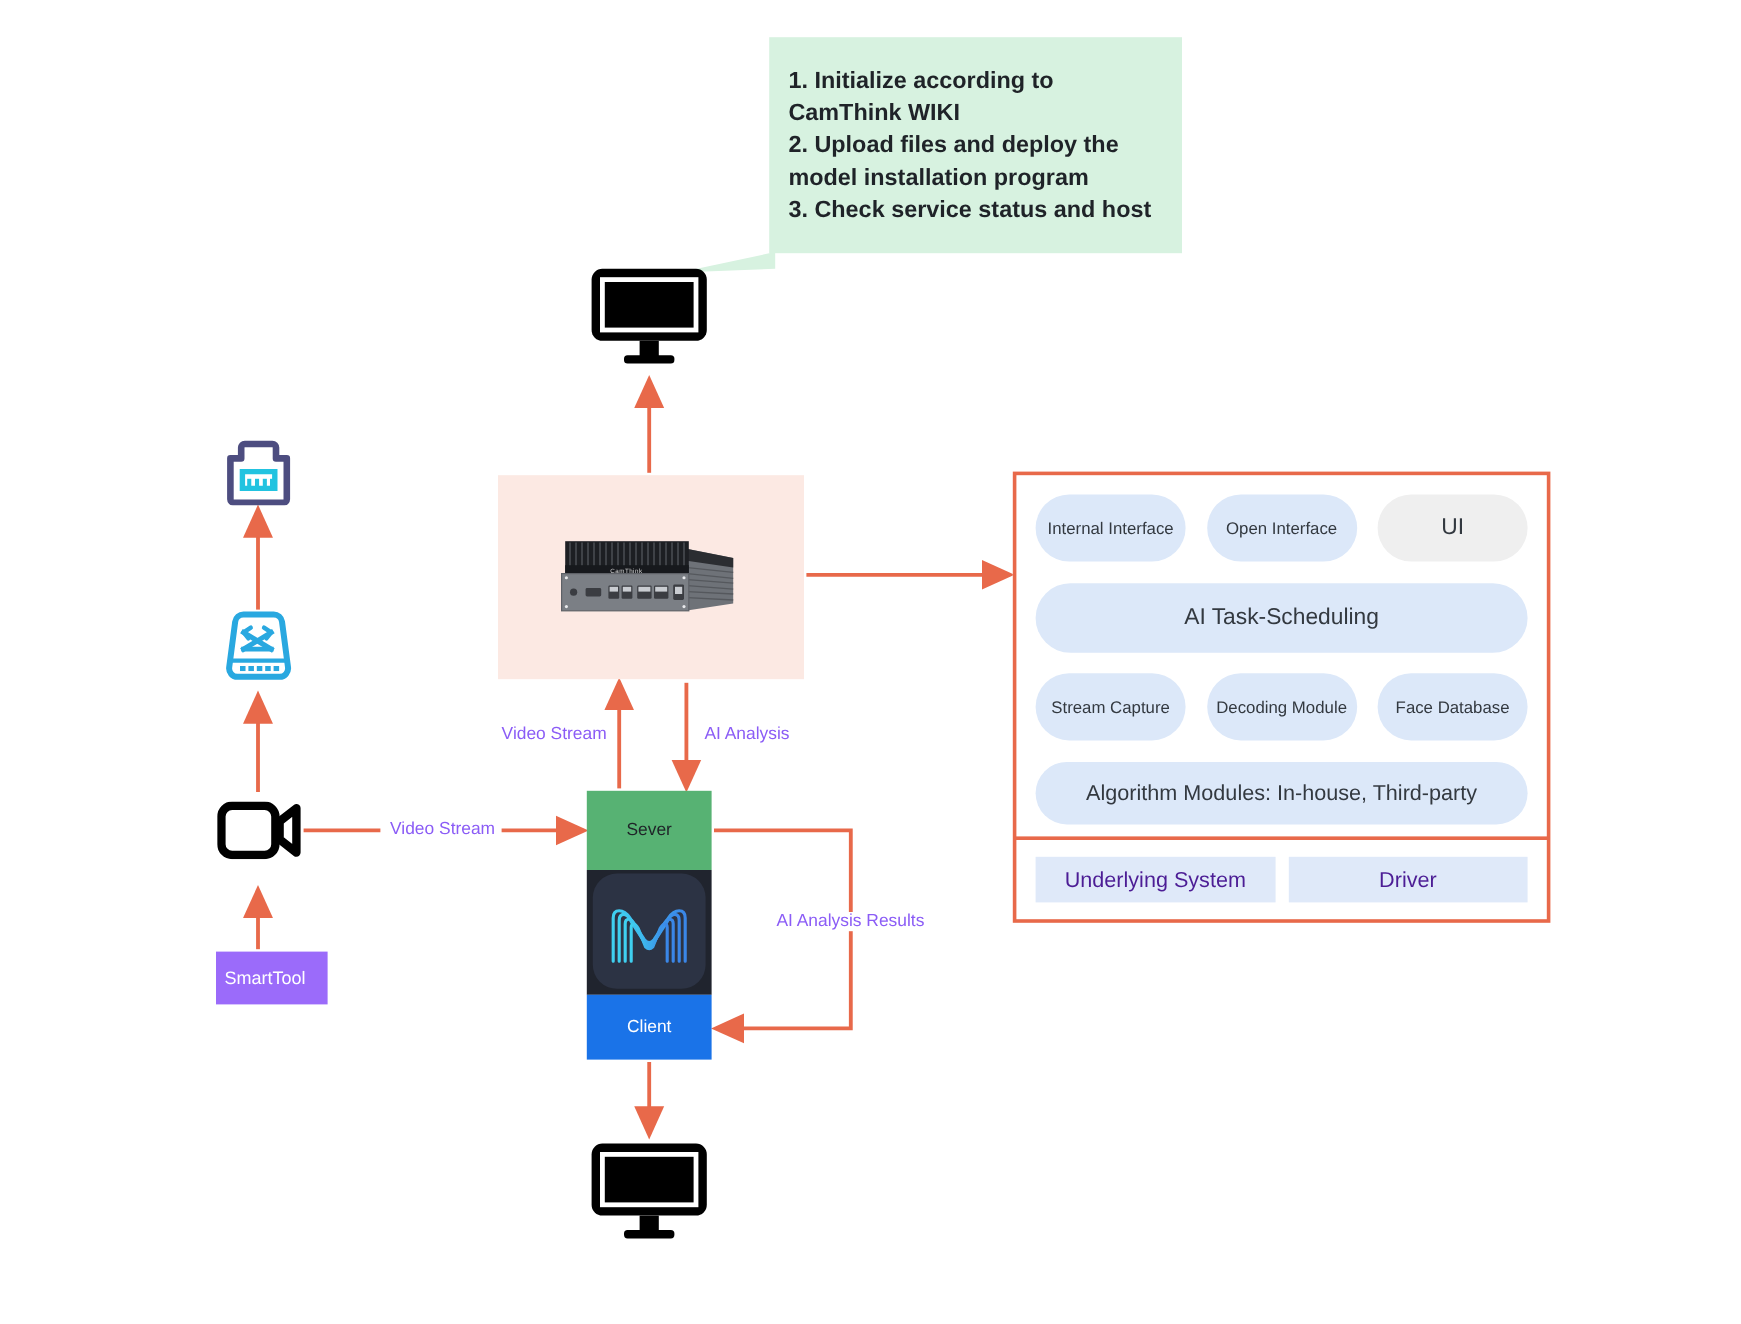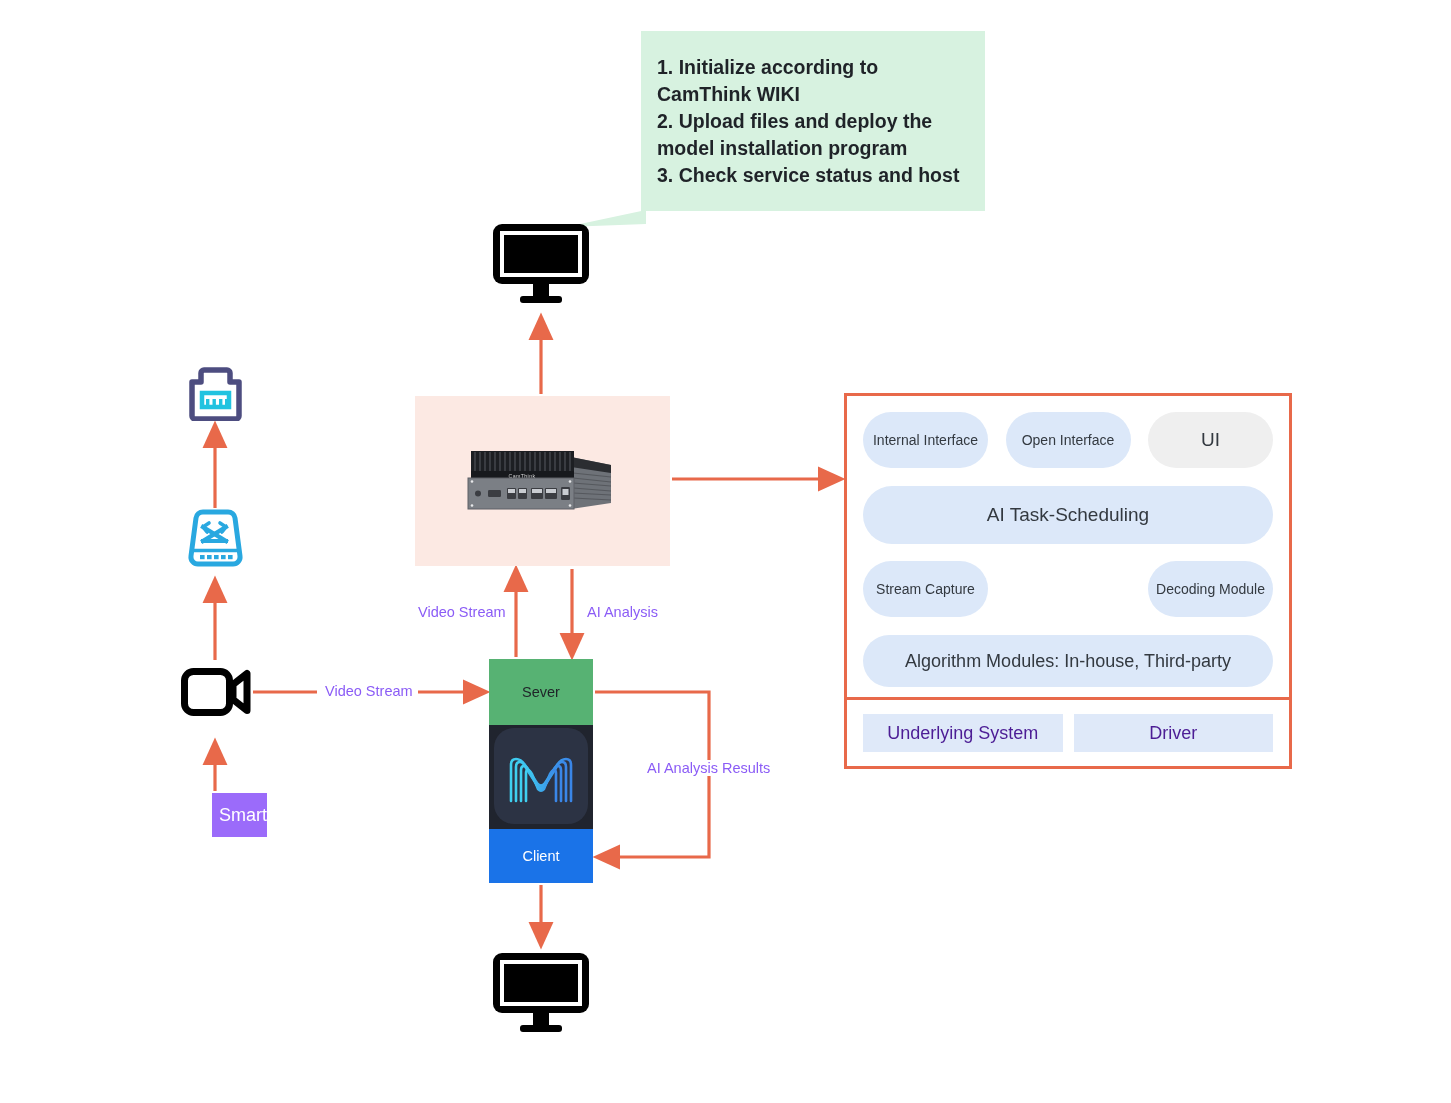--- a/index.html
+++ b/index.html
@@ -51,25 +51,25 @@
   }
   #client-box{
     left:489px;top:829px;width:104px;height:54px;
     background:#1a73e8;
     display:flex;align-items:center;justify-content:center;
     color:#ffffff;font-size:14.5px;
   }
 
   
   #smarttool{
-    left:180px;top:793px;width:55px;height:44px;
+    left:180px;top:793px;width:93px;height:44px;
     background:#9b6bfa;
     display:flex;align-items:center;
     box-sizing:border-box;padding-left:7px;
-    color:#ffffff;font-size:18px;margin-left:32px;
+    color:#ffffff;font-size:15px;
   }
 
   
   #arch-panel{
     left:844px;top:393px;width:448px;height:376px;
     border:3px solid #e8694a;box-sizing:border-box;
     background:#ffffff;
   }
   #arch-upper{
     position:absolute;left:0;top:0;right:0;height:301px;
@@ -326,20 +326,23 @@
       </div>
     </div>
 
     <div class="prow">
       <div class="pill small">
         <span>Stream Capture</span>
       </div>
       <div class="pill small">
         <span>Decoding Module</span>
       </div>
+      <div class="pill small">
+        <span>Face Database</span>
+      </div>
     </div>
 
     <div class="prow">
       <div class="pill wide2">
         <span>Algorithm Modules: In-house, Third-party</span>
       </div>
     </div>
 
   </div>
 

